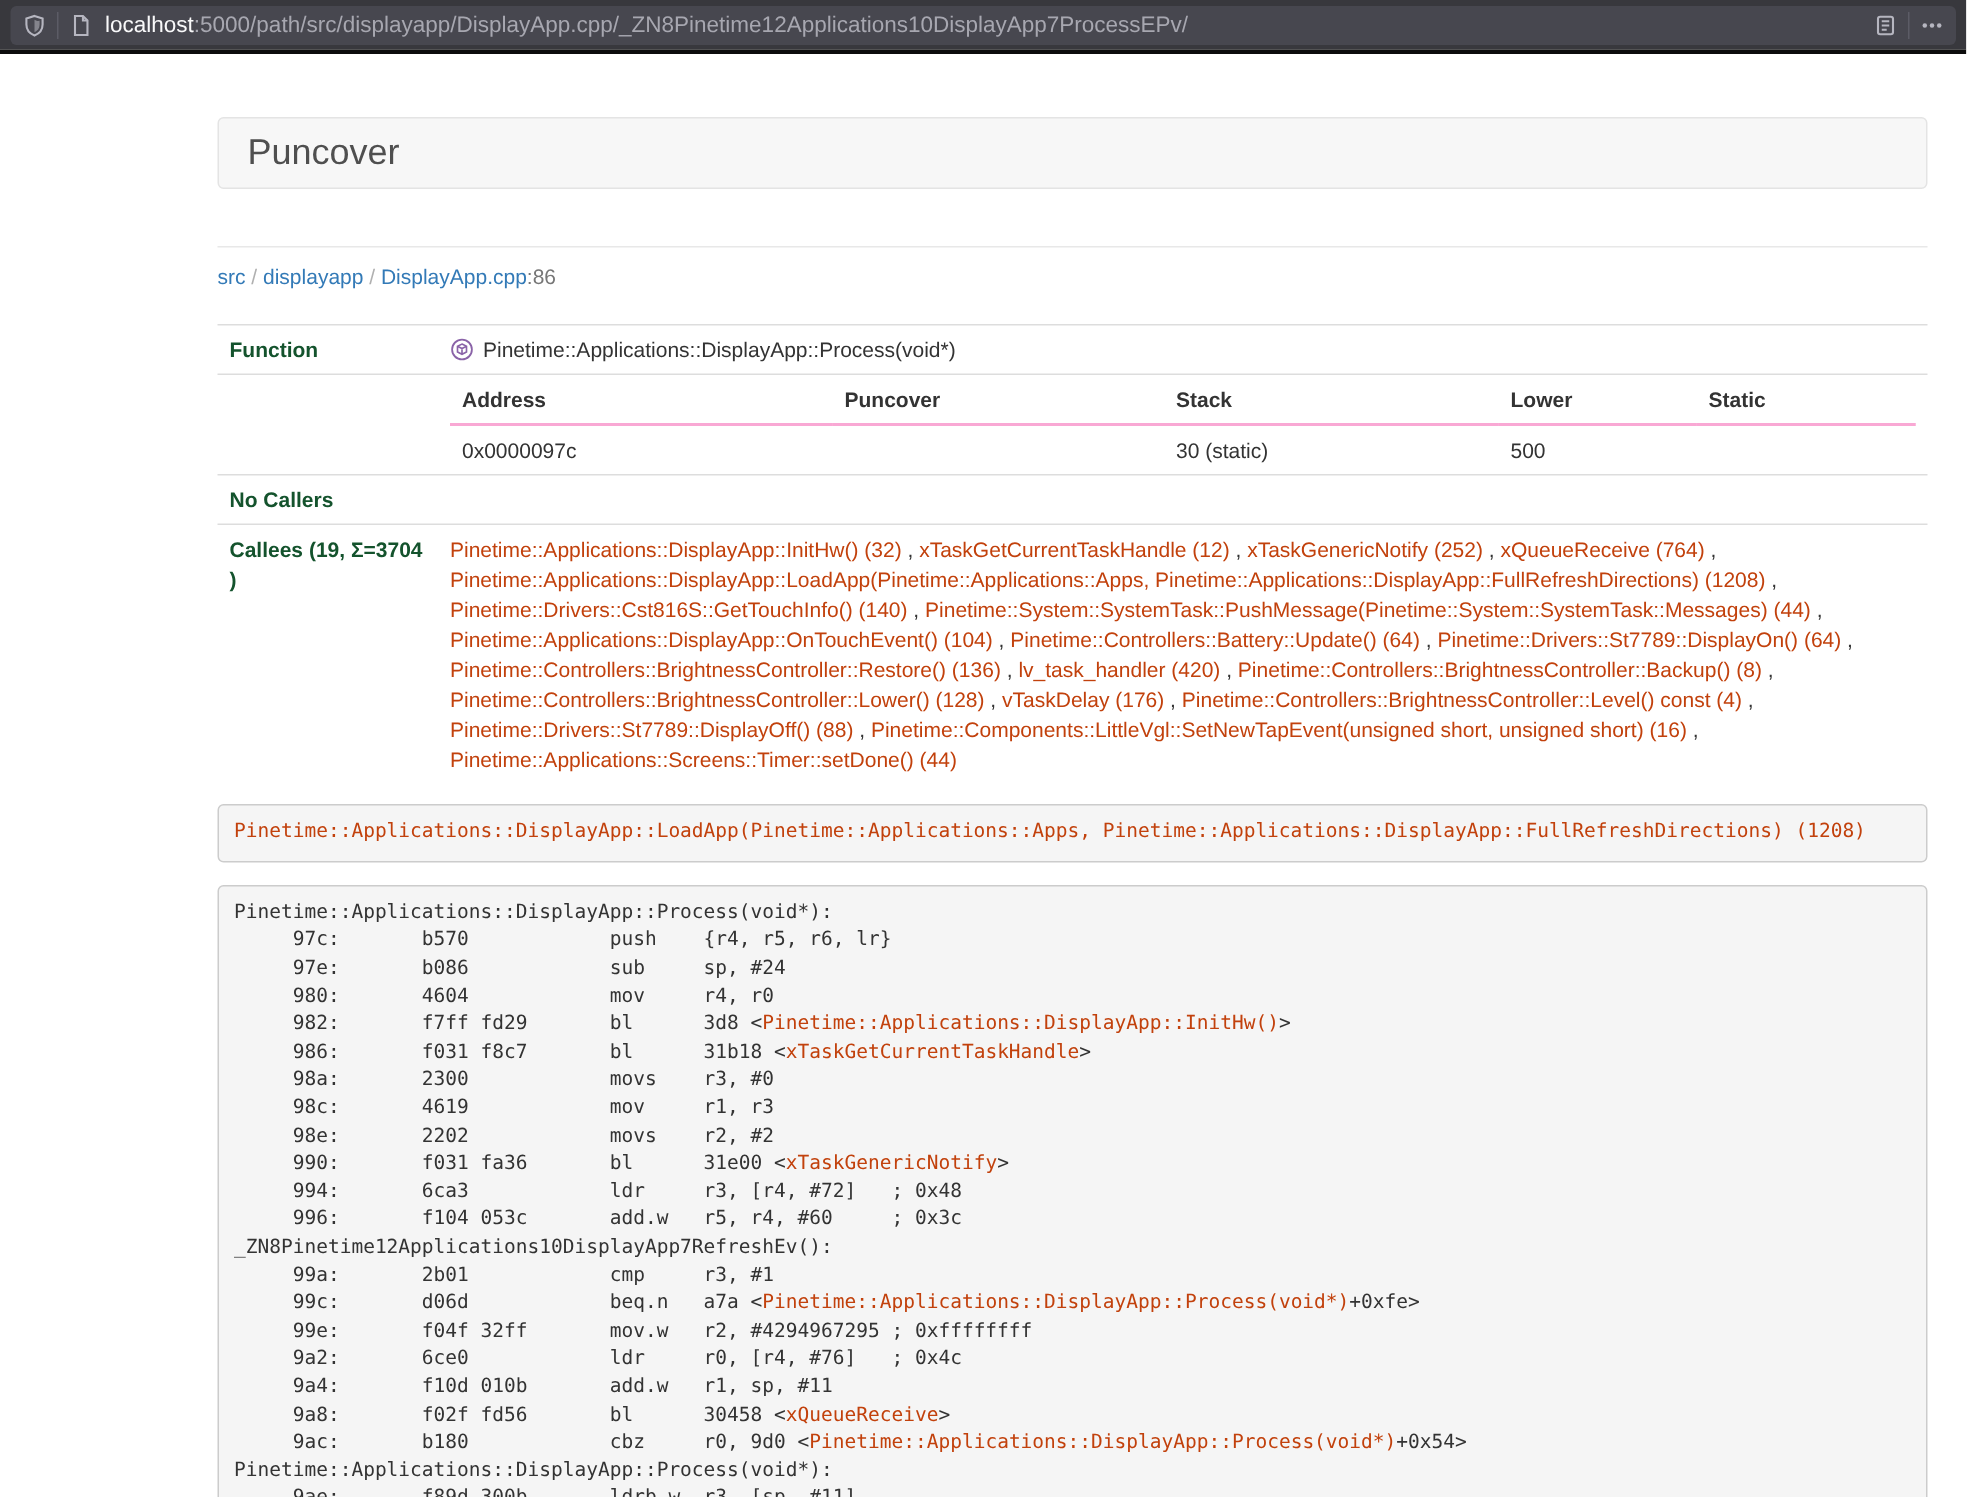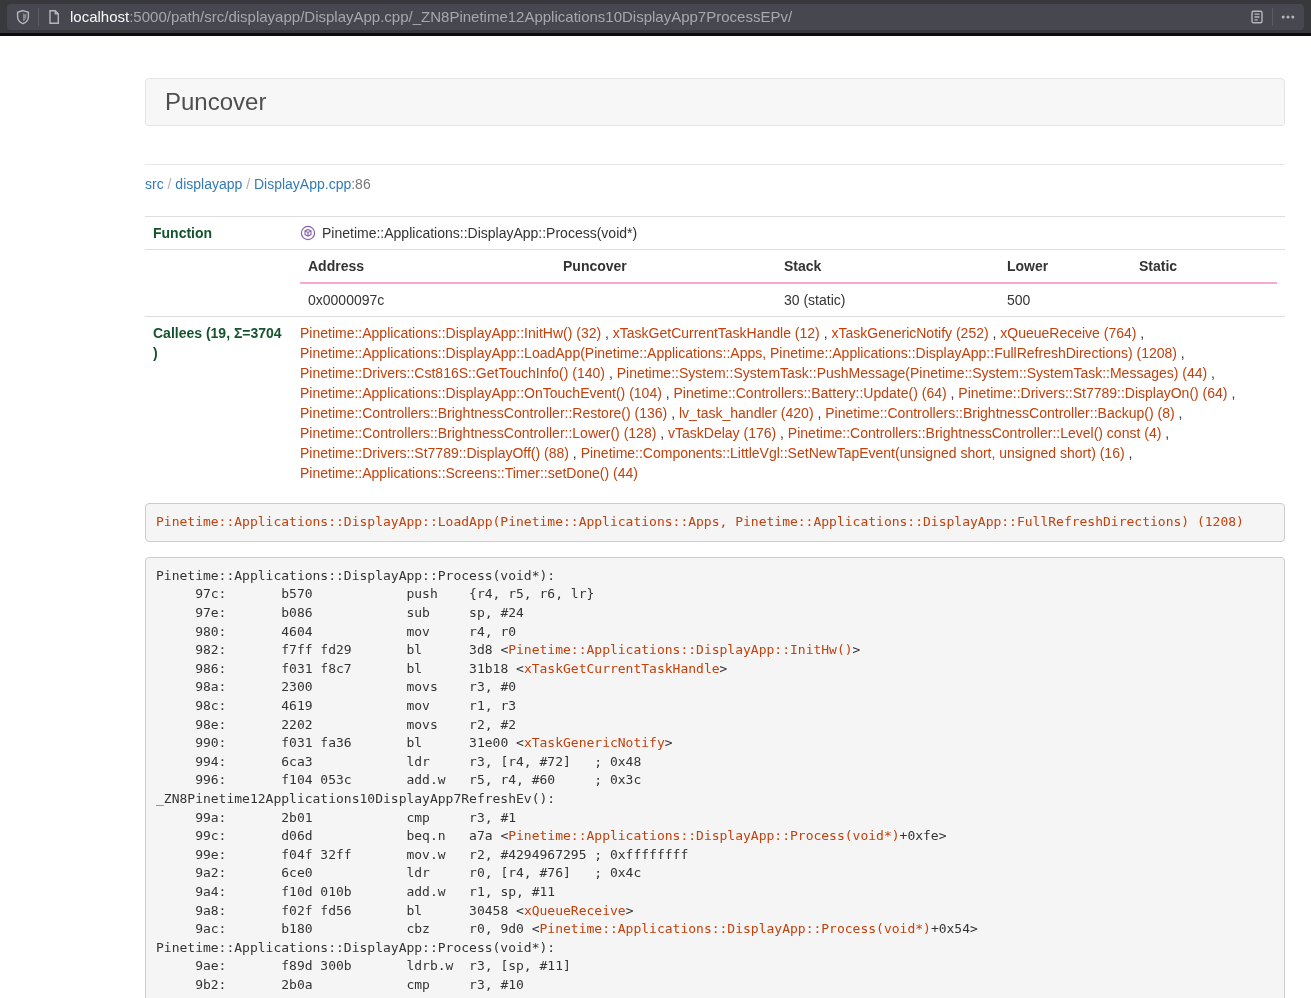--- a/index.html
+++ b/index.html
@@ -134,20 +134,24 @@
                   <td></td>
                   <td>30 (static)</td>
                   <td>500</td>
                   <td></td>
                 </tr>
               </tbody>
             </table>
           </td>
         </tr>
         <tr>
+          <th>No Callers</th>
+          <td></td>
+        </tr>
+        <tr>
           <th>Callees (19, Σ=3704 )</th>
           <td><a href="#">Pinetime::Applications::DisplayApp::InitHw() (32)</a> , <a href="#">xTaskGetCurrentTaskHandle (12)</a> , <a href="#">xTaskGenericNotify (252)</a> , <a href="#">xQueueReceive (764)</a> , <a href="#">Pinetime::Applications::DisplayApp::LoadApp(Pinetime::Applications::Apps, Pinetime::Applications::DisplayApp::FullRefreshDirections) (1208)</a> , <a href="#">Pinetime::Drivers::Cst816S::GetTouchInfo() (140)</a> , <a href="#">Pinetime::System::SystemTask::PushMessage(Pinetime::System::SystemTask::Messages) (44)</a> , <a href="#">Pinetime::Applications::DisplayApp::OnTouchEvent() (104)</a> , <a href="#">Pinetime::Controllers::Battery::Update() (64)</a> , <a href="#">Pinetime::Drivers::St7789::DisplayOn() (64)</a> , <a href="#">Pinetime::Controllers::BrightnessController::Restore() (136)</a> , <a href="#">lv_task_handler (420)</a> , <a href="#">Pinetime::Controllers::BrightnessController::Backup() (8)</a> , <a href="#">Pinetime::Controllers::BrightnessController::Lower() (128)</a> , <a href="#">vTaskDelay (176)</a> , <a href="#">Pinetime::Controllers::BrightnessController::Level() const (4)</a> , <a href="#">Pinetime::Drivers::St7789::DisplayOff() (88)</a> , <a href="#">Pinetime::Components::LittleVgl::SetNewTapEvent(unsigned short, unsigned short) (16)</a> , <a href="#">Pinetime::Applications::Screens::Timer::setDone() (44)</a></td>
         </tr>
       </tbody>
     </table>
 
     <div class="banner-box"><a href="#">Pinetime::Applications::DisplayApp::LoadApp(Pinetime::Applications::Apps, Pinetime::Applications::DisplayApp::FullRefreshDirections) (1208)</a></div>
 
     <div class="code-box">
       <pre><div>Pinetime::Applications::DisplayApp::Process(void*):</div><div>     97c:	b570      	push	{r4, r5, r6, lr}</div><div>     97e:	b086      	sub	sp, #24</div><div>     980:	4604      	mov	r4, r0</div><div>     982:	f7ff fd29 	bl	3d8 &lt;<a href="#">Pinetime::Applications::DisplayApp::InitHw()</a>&gt;</div><div>     986:	f031 f8c7 	bl	31b18 &lt;<a href="#">xTaskGetCurrentTaskHandle</a>&gt;</div><div>     98a:	2300      	movs	r3, #0</div><div>     98c:	4619      	mov	r1, r3</div><div>     98e:	2202      	movs	r2, #2</div><div>     990:	f031 fa36 	bl	31e00 &lt;<a href="#">xTaskGenericNotify</a>&gt;</div><div>     994:	6ca3      	ldr	r3, [r4, #72]	; 0x48</div><div>     996:	f104 053c 	add.w	r5, r4, #60	; 0x3c</div><div>_ZN8Pinetime12Applications10DisplayApp7RefreshEv():</div><div>     99a:	2b01      	cmp	r3, #1</div><div>     99c:	d06d      	beq.n	a7a &lt;<a href="#">Pinetime::Applications::DisplayApp::Process(void*)</a>+0xfe&gt;</div><div>     99e:	f04f 32ff 	mov.w	r2, #4294967295	; 0xffffffff</div><div>     9a2:	6ce0      	ldr	r0, [r4, #76]	; 0x4c</div><div>     9a4:	f10d 010b 	add.w	r1, sp, #11</div><div>     9a8:	f02f fd56 	bl	30458 &lt;<a href="#">xQueueReceive</a>&gt;</div><div>     9ac:	b180      	cbz	r0, 9d0 &lt;<a href="#">Pinetime::Applications::DisplayApp::Process(void*)</a>+0x54&gt;</div><div>Pinetime::Applications::DisplayApp::Process(void*):</div><div>     9ae:	f89d 300b 	ldrb.w	r3, [sp, #11]</div><div>     9b2:	2b0a      	cmp	r3, #10</div></pre>

